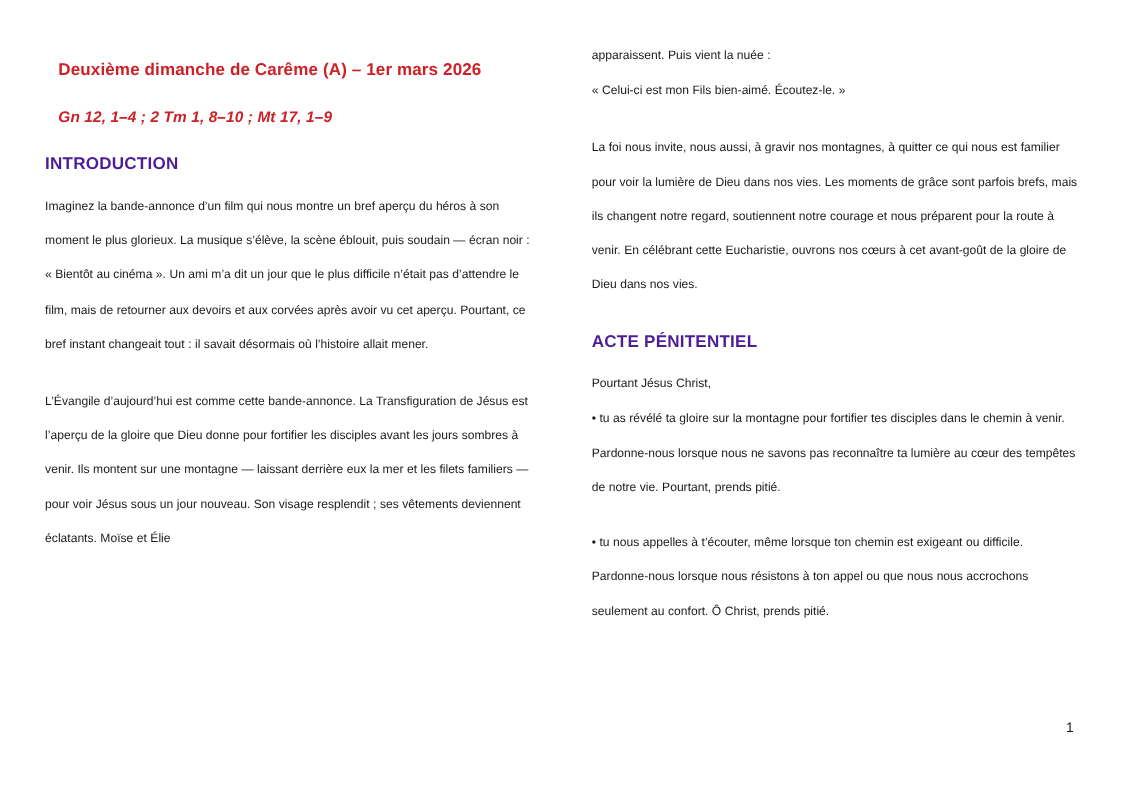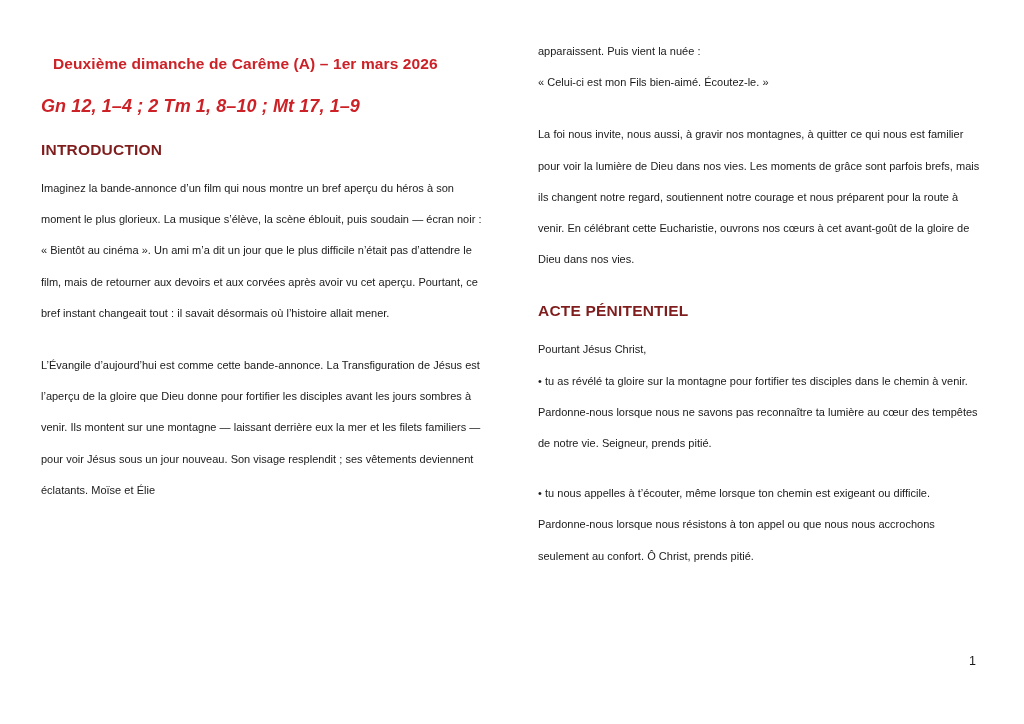--- a/index.html
+++ b/index.html
@@ -36,32 +36,32 @@
   }
   .doc-title {
     font-size: 15.5px;
     font-weight: bold;
     color: #cc2127;
     line-height: 31px;
     margin: 12px;
     letter-spacing: 0.1px;
   }
   .doc-subtitle {
-    font-size: 18px;
+    font-size: 14px;
     font-weight: bold;
     font-style: italic;
     color: #cc2127;
     line-height: 31px;
-    margin: 0 0 13px 0;
+    margin: 0 0 13px 12px;
     letter-spacing: 0.1px;
   }
   .section-heading {
     font-size: 15.5px;
     font-weight: bold;
-    color: #7f1d1d;
+    color: #4c1d95;
     line-height: 30px;
     margin: 0 0 8px 0;
     letter-spacing: 0.2px;
   }
   .section-heading.spaced-above {
     margin-top: 19px;
   }
   p.body-text {
     font-size: 11px;
     line-height: 31.2px;
@@ -114,21 +114,21 @@
       <p class="body-text tight">apparaissent. Puis vient la nuée :</p>
 
       <p class="body-text">« Celui-ci est mon Fils bien-aimé. Écoutez-le. »</p>
 
       <p class="body-text">La foi nous invite, nous aussi, à gravir nos montagnes, à quitter ce qui nous est familier pour voir la lumière de Dieu dans nos vies. Les moments de grâce sont parfois brefs, mais ils changent notre regard, soutiennent notre courage et nous préparent pour la route à venir. En célébrant cette Eucharistie, ouvrons nos cœurs à cet avant-goût de la gloire de Dieu dans nos vies.</p>
 
       <h3 class="section-heading spaced-above">ACTE PÉNITENTIEL</h3>
 
       <p class="body-text tight">Pourtant Jésus Christ,</p>
 
-      <p class="body-text bullet">• tu as révélé ta gloire sur la montagne pour fortifier tes disciples dans le chemin à venir. Pardonne-nous lorsque nous ne savons pas reconnaître ta lumière au cœur des tempêtes de notre vie. Seigneur, prends pitié.</p>
+      <p class="body-text bullet">• tu as révélé ta gloire sur la montagne pour fortifier tes disciples dans le chemin à venir. Pardonne-nous lorsque nous ne savons pas reconnaître ta lumière au cœur des tempêtes de notre vie. Pourtant, prends pitié.</p>
 
       <p class="body-text bullet">• tu nous appelles à t’écouter, même lorsque ton chemin est exigeant ou difficile. Pardonne-nous lorsque nous résistons à ton appel ou que nous nous accrochons seulement au confort.  Ô Christ, prends pitié.</p>
 
     </div>
 
   </div>
 
   <div class="page-number">1</div>
 
 </div>

